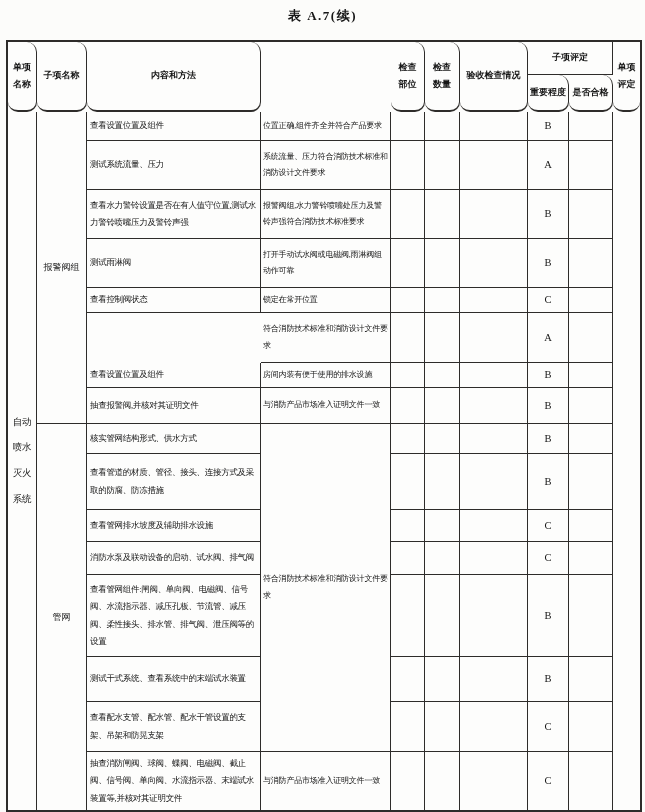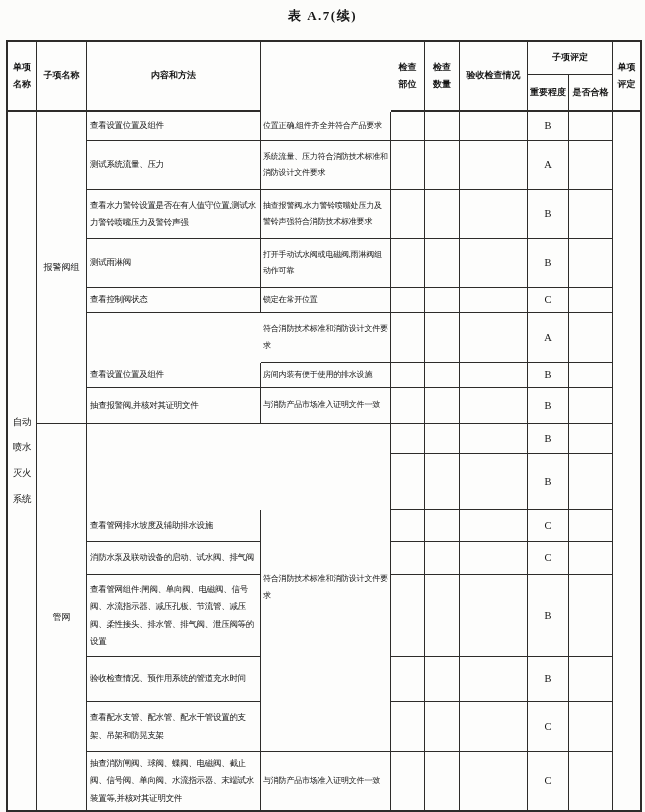--- a/index.html
+++ b/index.html
@@ -29,21 +29,21 @@
     font-size:8.5px;letter-spacing:-0.3px;line-height:2.05;
     text-align:center;overflow:hidden;box-sizing:border-box;
   }
   .lt{justify-content:flex-start;text-align:left;padding:1px 3px;}
   .rq{font-size:8px;letter-spacing:-0.2px;padding:1px 2px;}
   .hd{font-size:9px;letter-spacing:0;font-weight:bold;line-height:1.9;}
   .g{font-size:10.5px;letter-spacing:0;}
   .grp{font-size:9px;letter-spacing:0;}
   .w2{display:inline-block;width:2em;text-align:center;}
   .vert{display:inline-block;width:2em;text-align:center;line-height:2.7;font-size:9.5px;}
-  .hbb{border-bottom-width:2px;}
+  .hbb{border-bottom-width:2px;border-radius:10px;}
   .nbr{border-right:none;font-family:Liberation Serif, serif;}
   .nbb{border-bottom:none;}
 </style>
 </head>
 <body>
 
 <div class="page">
   <div class="title">表 A.7(续)</div>
 
   <div class="tbl">
@@ -85,21 +85,21 @@
 
     <div class="c lt" style="--a:4/3/5/4">测试系统流量、压力</div>
     <div class="c lt rq" style="--a:4/4/5/5">系统流量、压力符合消防技术标准和消防设计文件要求</div>
     <div class="c" style="--a:4/5/5/6"></div>
     <div class="c" style="--a:4/6/5/7"></div>
     <div class="c" style="--a:4/7/5/8"></div>
     <div class="c g" style="--a:4/8/5/9">A</div>
     <div class="c" style="--a:4/9/5/10"></div>
 
     <div class="c lt" style="--a:5/3/6/4">查看水力警铃设置是否在有人值守位置,测试水力警铃喷嘴压力及警铃声强</div>
-    <div class="c lt rq" style="--a:5/4/6/5">抽查报警阀,水力警铃喷嘴处压力及警铃声强符合消防技术标准要求</div>
+    <div class="c lt rq" style="--a:5/4/6/5">报警阀组,水力警铃喷嘴处压力及警铃声强符合消防技术标准要求</div>
     <div class="c" style="--a:5/5/6/6"></div>
     <div class="c" style="--a:5/6/6/7"></div>
     <div class="c" style="--a:5/7/6/8"></div>
     <div class="c g" style="--a:5/8/6/9">B</div>
     <div class="c" style="--a:5/9/6/10"></div>
 
     <div class="c lt" style="--a:6/3/7/4">测试雨淋阀</div>
     <div class="c lt rq" style="--a:6/4/7/5">打开手动试水阀或电磁阀,雨淋阀组动作可靠</div>
     <div class="c" style="--a:6/5/7/6"></div>
     <div class="c" style="--a:6/6/7/7"></div>
@@ -131,26 +131,28 @@
     <div class="c" style="--a:9/9/10/10"></div>
 
     <div class="c lt" style="--a:10/3/11/4">抽查报警阀,并核对其证明文件</div>
     <div class="c lt rq" style="--a:10/4/11/5">与消防产品市场准入证明文件一致</div>
     <div class="c" style="--a:10/5/11/6"></div>
     <div class="c" style="--a:10/6/11/7"></div>
     <div class="c" style="--a:10/7/11/8"></div>
     <div class="c g" style="--a:10/8/11/9">B</div>
     <div class="c" style="--a:10/9/11/10"></div>
 
+    <div class="c lt" style="--a:11/3/12/4">核实管网结构形式、供水方式</div>
     <div class="c" style="--a:11/5/12/6"></div>
     <div class="c" style="--a:11/6/12/7"></div>
     <div class="c" style="--a:11/7/12/8"></div>
     <div class="c g" style="--a:11/8/12/9">B</div>
     <div class="c" style="--a:11/9/12/10"></div>
 
+    <div class="c lt" style="--a:12/3/13/4">查看管道的材质、管径、接头、连接方式及采取的防腐、防冻措施</div>
     <div class="c" style="--a:12/5/13/6"></div>
     <div class="c" style="--a:12/6/13/7"></div>
     <div class="c" style="--a:12/7/13/8"></div>
     <div class="c g" style="--a:12/8/13/9">B</div>
     <div class="c" style="--a:12/9/13/10"></div>
 
     <div class="c lt" style="--a:13/3/14/4">查看管网排水坡度及辅助排水设施</div>
     <div class="c" style="--a:13/5/14/6"></div>
     <div class="c" style="--a:13/6/14/7"></div>
     <div class="c" style="--a:13/7/14/8"></div>
@@ -164,21 +166,21 @@
     <div class="c g" style="--a:14/8/15/9">C</div>
     <div class="c" style="--a:14/9/15/10"></div>
 
     <div class="c lt" style="--a:15/3/16/4">查看管网组件:闸阀、单向阀、电磁阀、信号阀、水流指示器、减压孔板、节流管、减压阀、柔性接头、排水管、排气阀、泄压阀等的设置</div>
     <div class="c" style="--a:15/5/16/6"></div>
     <div class="c" style="--a:15/6/16/7"></div>
     <div class="c" style="--a:15/7/16/8"></div>
     <div class="c g" style="--a:15/8/16/9">B</div>
     <div class="c" style="--a:15/9/16/10"></div>
 
-    <div class="c lt" style="--a:16/3/17/4">验收检查情况、预作用系统的管道充水时间</div>
+    <div class="c lt" style="--a:16/3/17/4">测试干式系统、查看系统中的末端试水装置</div>
     <div class="c" style="--a:16/5/17/6"></div>
     <div class="c" style="--a:16/6/17/7"></div>
     <div class="c" style="--a:16/7/17/8"></div>
     <div class="c g" style="--a:16/8/17/9">B</div>
     <div class="c" style="--a:16/9/17/10"></div>
 
     <div class="c lt" style="--a:17/3/18/4">查看配水支管、配水管、配水干管设置的支架、吊架和防晃支架</div>
     <div class="c" style="--a:17/5/18/6"></div>
     <div class="c" style="--a:17/6/18/7"></div>
     <div class="c" style="--a:17/7/18/8"></div>

